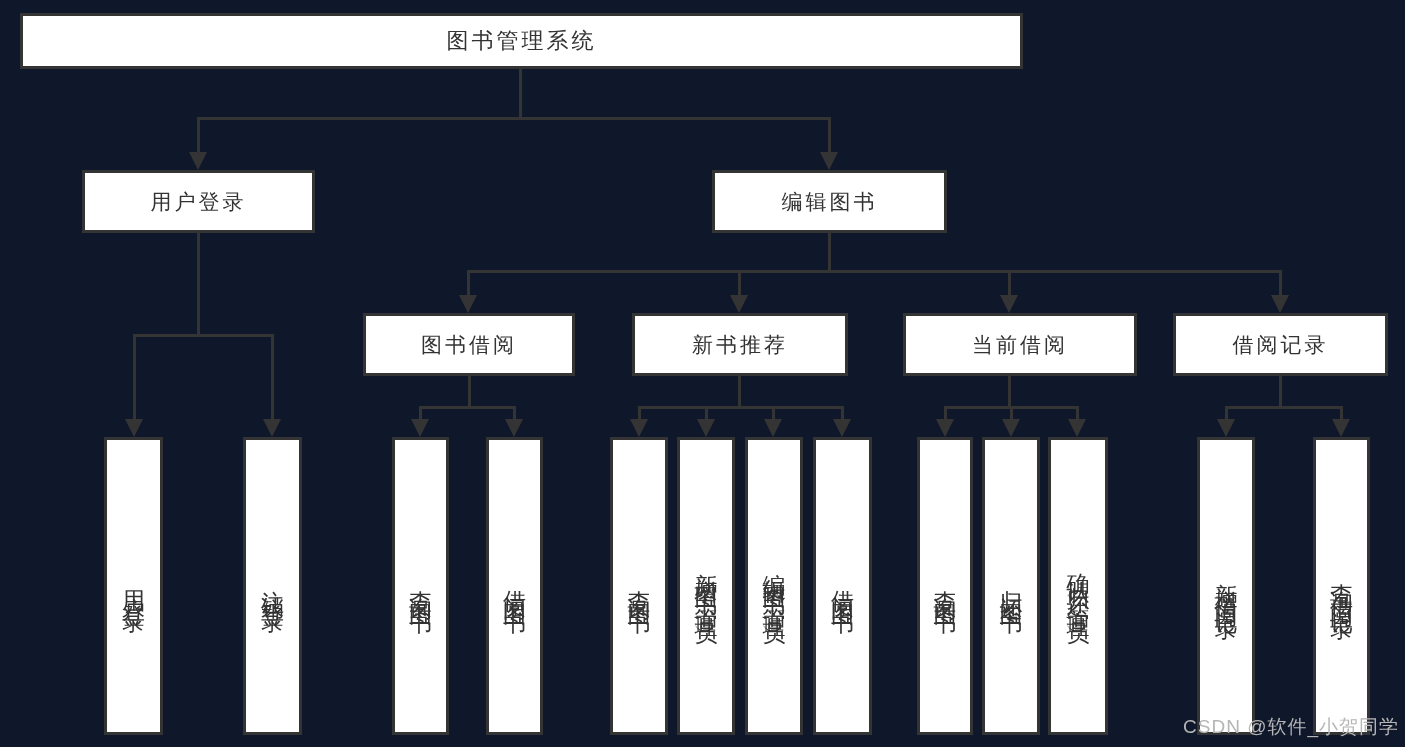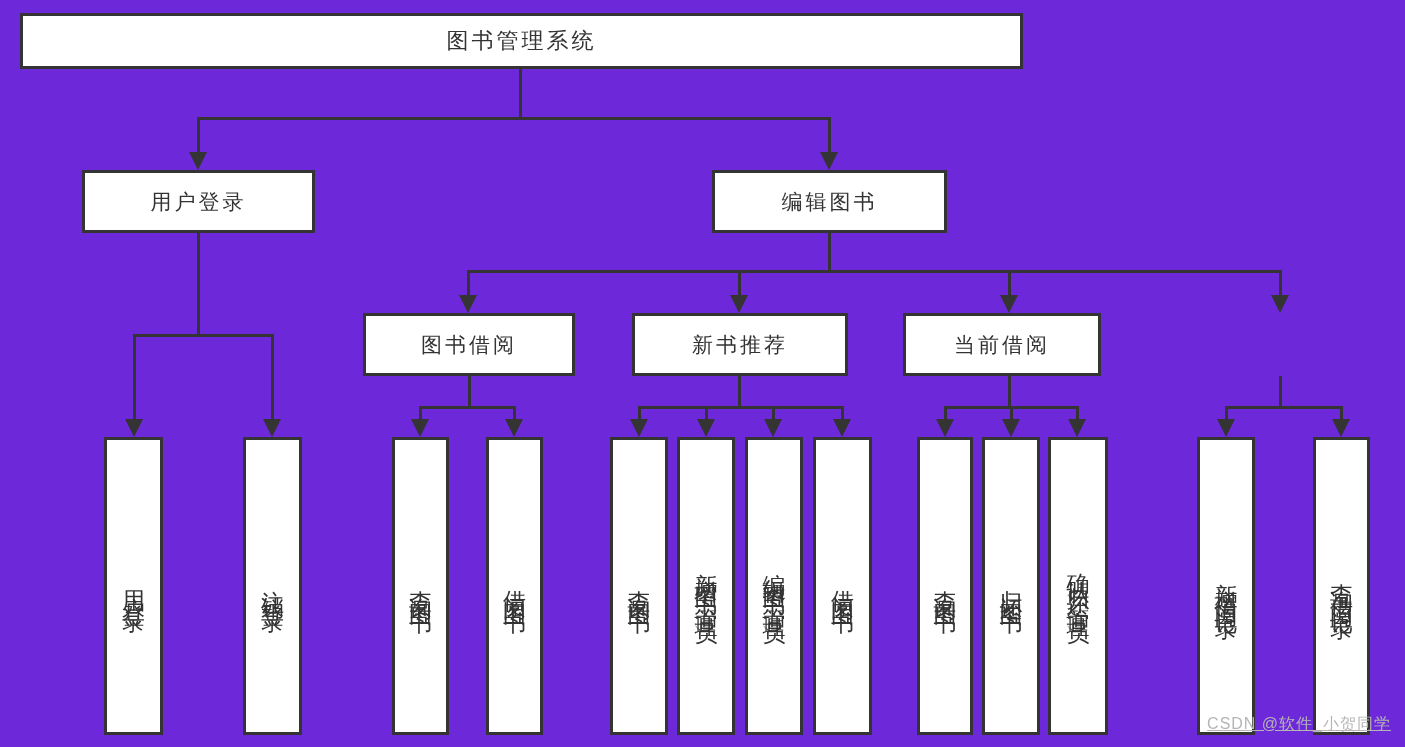--- a/index.html
+++ b/index.html
@@ -1,19 +1,19 @@
 <!DOCTYPE html>
 <html><head>
 <meta charset="utf-8">
 <style>
   html,body{margin:0;padding:0;background:#ffffff;}
   #canvas{
     position:relative;
     width:1405px;height:747px;
-    background:#6d28d9;
+    background:#0f172a;
     font-family:"Liberation Sans","DejaVu Sans",sans-serif;
     overflow:hidden;
   }
   .node{
     position:absolute;
     box-sizing:border-box;
     border:3px solid #343434;
     background:#ffffff;
     display:flex;
     align-items:center;
@@ -35,27 +35,26 @@
   .vline{position:absolute;width:3px;background:#343434;}
   .hline{position:absolute;height:3px;background:#343434;}
   .arrow{
     position:absolute;width:0;height:0;
     border-left:9px solid transparent;
     border-right:9px solid transparent;
     border-top:18px solid #343434;
   }
   .watermark{
     position:absolute;
-    top:714px;right:14px;
-    font-size:16px;
+    top:714px;right:6px;
+    font-size:19px;
     letter-spacing:1px;
     color:#b5b5b5;
     z-index:20;
     white-space:nowrap;
-    text-decoration:underline;
   }
 </style>
 </head>
 <body>
 
 <div id="canvas">
 
   <div class="node root-node" style="left:20px;top:13px;width:1003px;height:56px;">
     <span>图书管理系统</span>
   </div>
@@ -91,22 +90,25 @@
   <div class="arrow" style="left:1000px;top:295px;"></div>
   <div class="vline" style="left:1279px;top:270px;height:27px;"></div>
   <div class="arrow" style="left:1271px;top:295px;"></div>
 
   <div class="node" style="left:363px;top:313px;width:212px;height:63px;">
     <span>图书借阅</span>
   </div>
   <div class="node" style="left:632px;top:313px;width:216px;height:63px;">
     <span>新书推荐</span>
   </div>
-  <div class="node" style="left:903px;top:313px;width:198px;height:63px;">
+  <div class="node" style="left:903px;top:313px;width:234px;height:63px;">
     <span>当前借阅</span>
+  </div>
+  <div class="node" style="left:1173px;top:313px;width:215px;height:63px;">
+    <span>借阅记录</span>
   </div>
 
   <div class="vline" style="left:468px;top:376px;height:33px;"></div>
   <div class="hline" style="left:419px;top:406px;width:97px;"></div>
   <div class="vline" style="left:419px;top:406px;height:15px;"></div>
   <div class="arrow" style="left:411px;top:419px;"></div>
   <div class="vline" style="left:513px;top:406px;height:15px;"></div>
   <div class="arrow" style="left:505px;top:419px;"></div>
 
   <div class="vline" style="left:738px;top:376px;height:33px;"></div>

